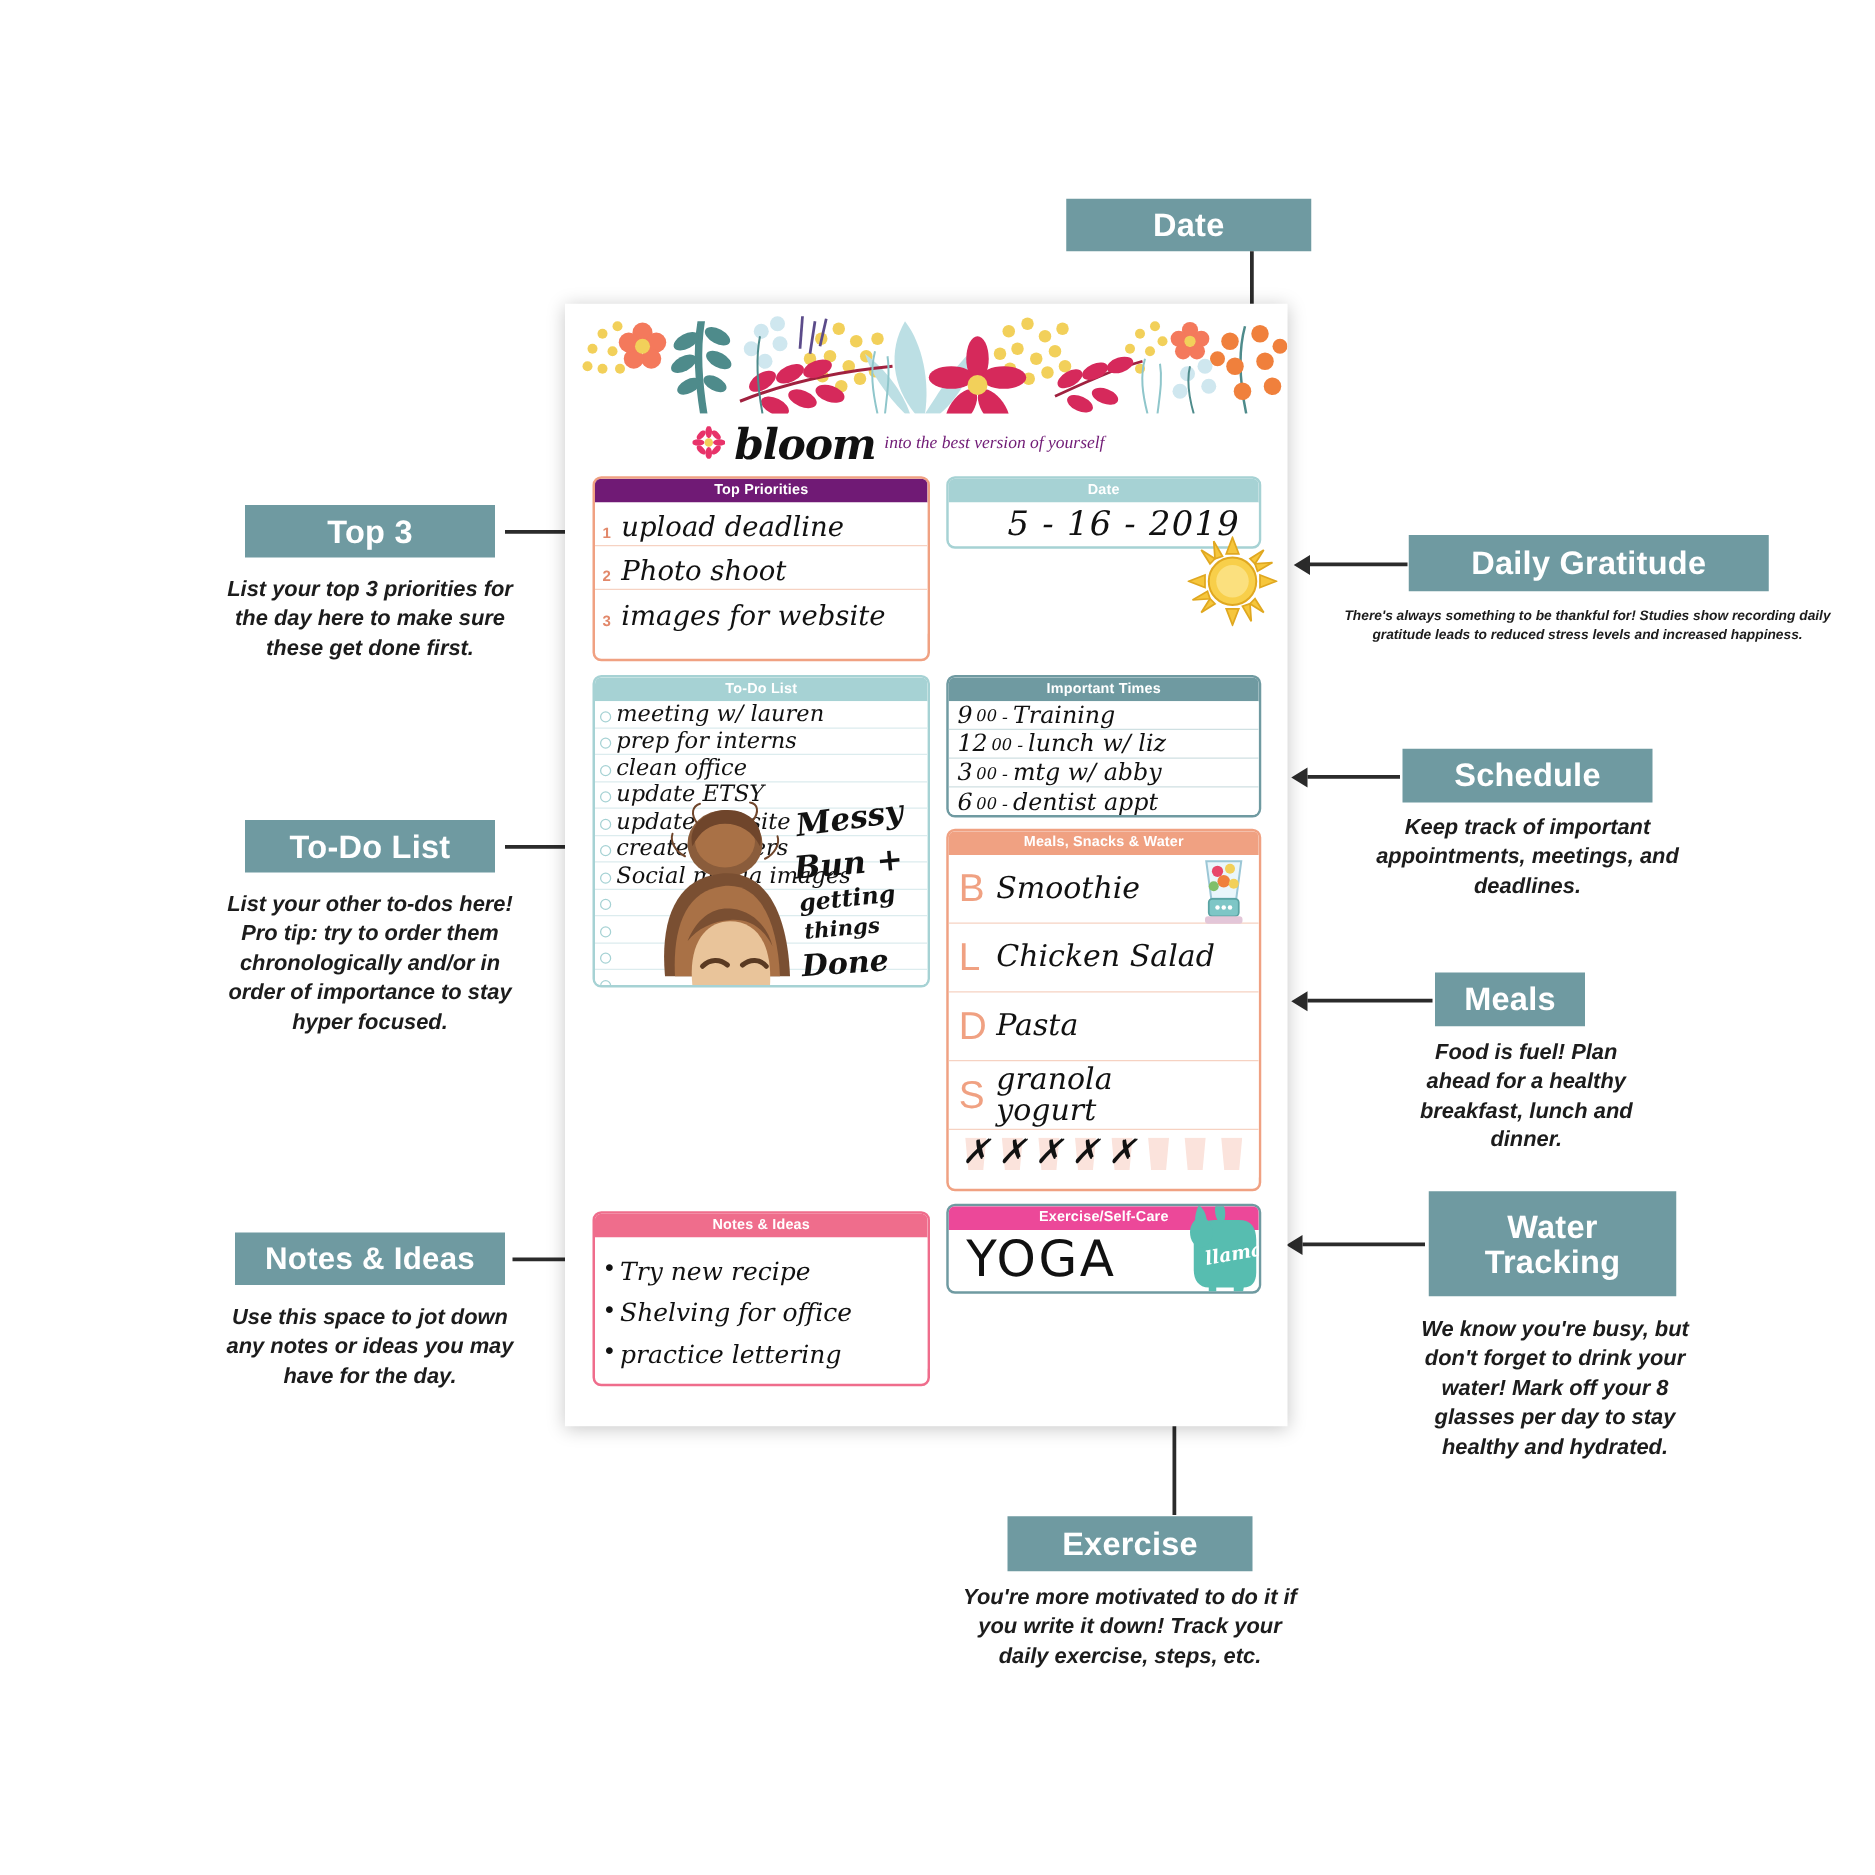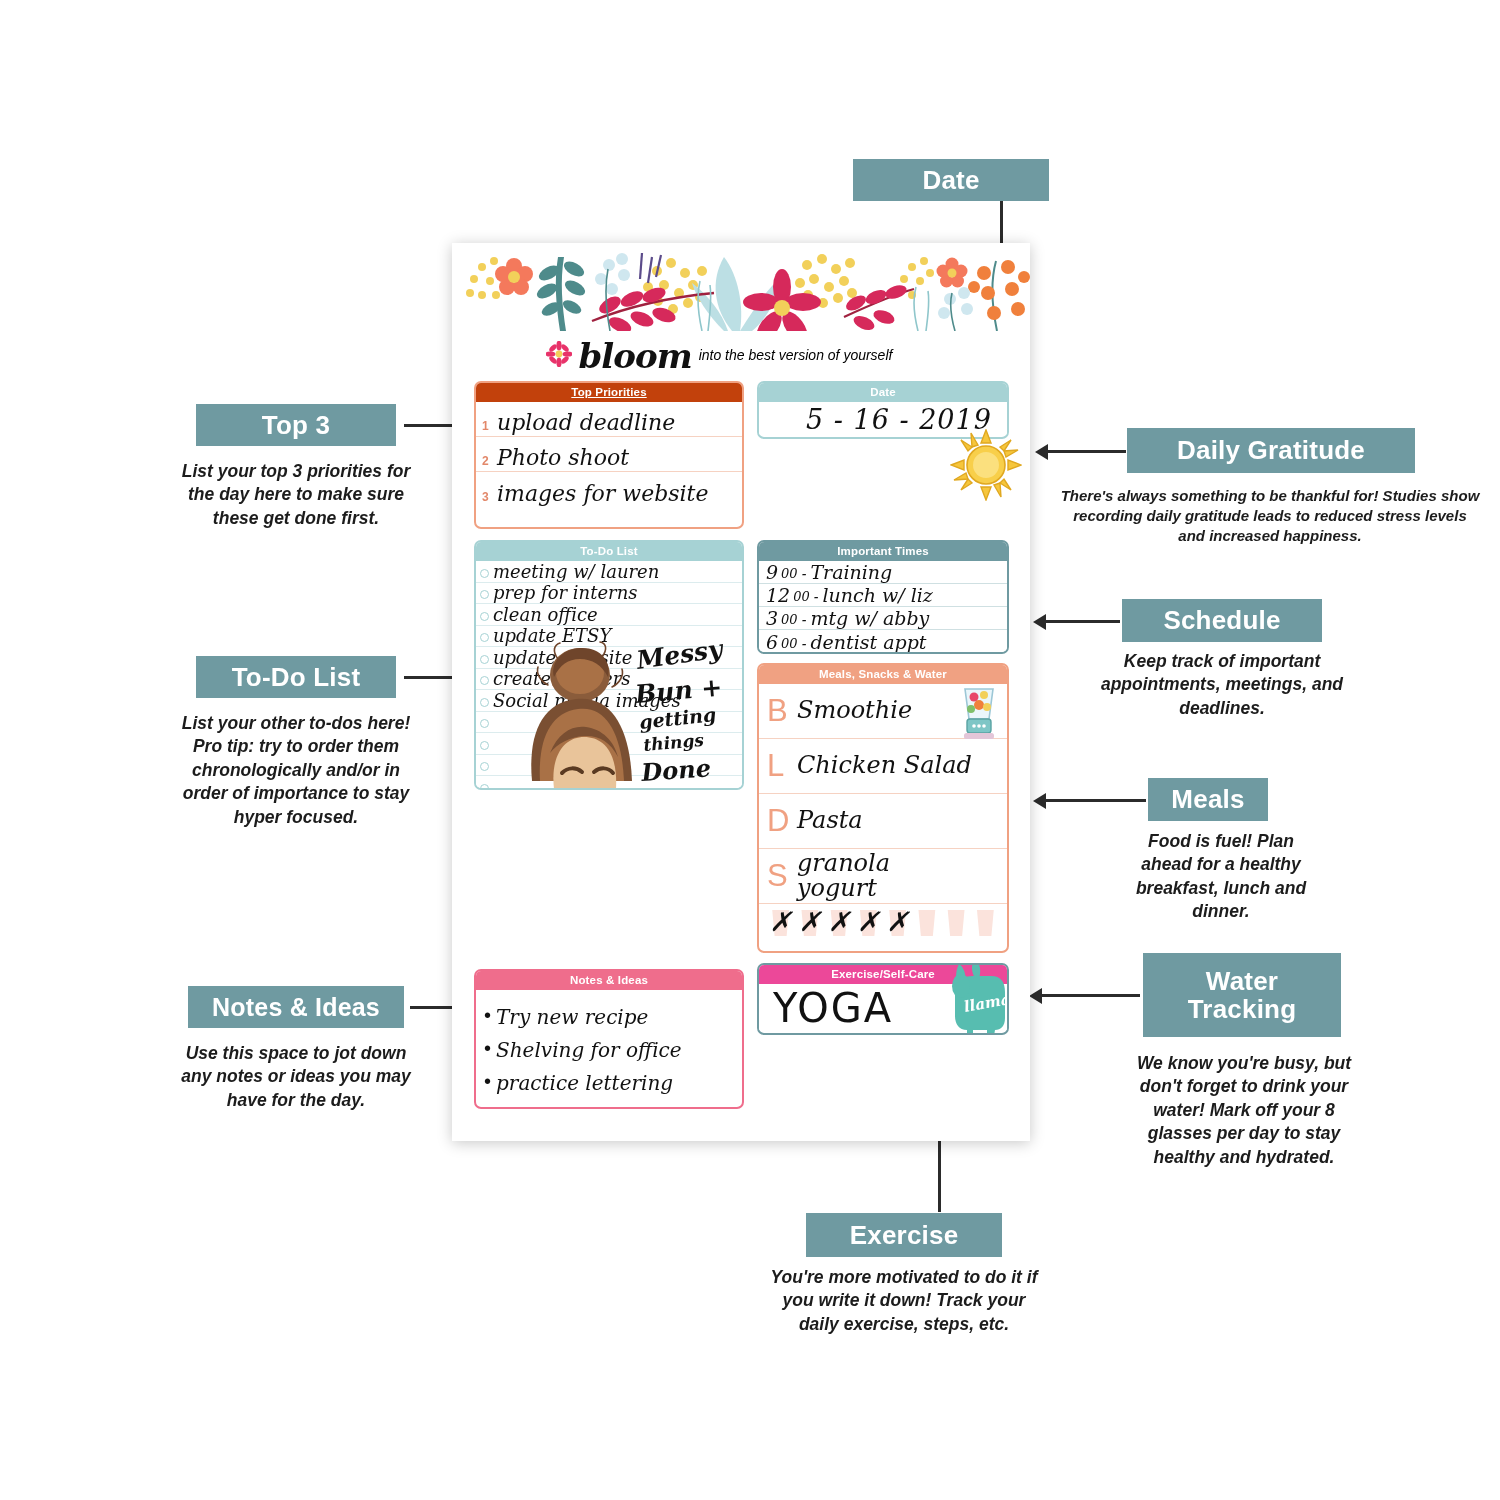--- a/index.html
+++ b/index.html
@@ -54,42 +54,42 @@
   #brand {
     position: absolute; left: 0; top: 92px; width: 534px; height: 42px;
     display: flex; align-items: center; justify-content: center; gap: 7px;
   }
   .brand-word {
     font-family: "DejaVu Serif", serif;
     font-size: 34px; font-weight: bold; font-style: italic;
     color: #111; letter-spacing: -1px;
   }
   .brand-tag {
-    font-family: Liberation Sans, sans-serif;
-    font-size: 14px; font-style: italic; color: #000000;
+    font-family: Liberation Serif, serif;
+    font-size: 14px; font-style: italic; color: #701a75;
     padding-bottom: 3px;
   }
 
   
   .sec { position: absolute; border-radius: 7px; overflow: hidden; background: #fff; }
   .sec-hd {
     color: #fff; font-size: 11.5px; font-weight: bold;
     text-align: center; padding: 3px 0 4px; letter-spacing: .15px;
   }
   .sec-body { position: relative; background: #fff; }
 
   
   .hw {
     font-family: "DejaVu Serif", serif;
     font-style: italic; color: #111;
   }
 
   
   #sec-top { left: 22px; top: 138px; width: 270px; height: 148px; border: 2px solid #f0a182; }
-  #sec-top .sec-hd { background: #c2410c; text-decoration: underline; }
+  #sec-top .sec-hd { background: #701a75; }
   .prio-row { display: flex; align-items: flex-end; height: 35px; border-bottom: 1.5px solid #f6d2c2; padding: 0 6px; }
   .prio-num { color: #e2886a; font-size: 12px; font-weight: bold; width: 15px; padding-bottom: 3px; }
   .prio-txt { font-size: 22px; line-height: 1; padding-bottom: 2px; }
 
   
   #sec-todo { left: 22px; top: 297px; width: 270px; height: 250px; border: 2px solid #a6d2d4; }
   #sec-todo .sec-hd { background: #a6d2d4; }
   .todo-row { display: flex; align-items: flex-end; height: 21.5px; border-bottom: 1.3px solid #dcecee; padding: 0 4px; }
   .todo-dot { width: 9px; height: 9px; border: 1.3px solid #a6d2d4; border-radius: 50%; margin-bottom: 4px; flex: none; }
   .todo-txt { font-size: 18px; line-height: 1; padding-bottom: 1px; margin-left: 4px; white-space: nowrap; }
@@ -163,21 +163,21 @@
 <div class="desc" style="left:176px; top:712px; width:240px; font-size:17.5px;">List your other to-dos here! Pro tip: try to order them chronologically and/or in order of importance to stay hyper focused.</div>
 
 <div class="chip" style="left:188px; top:986px; width:216px; height:42px; font-size:25px;">Notes &amp; Ideas</div>
 <div class="line" style="left:410px; top:1006px; width:48px; height:2.6px;"></div>
 <div class="arrowhead ah-right" style="left:456px; top:1000px;"></div>
 <div class="desc" style="left:170px; top:1042px; width:252px; font-size:17.5px;">Use this space to jot down any notes or ideas you may have for the day.</div>
 
 <div class="chip" style="left:1127px; top:428px; width:288px; height:45px; font-size:26px;">Daily Gratitude</div>
 <div class="line" style="left:1048px; top:450px; width:78px; height:2.6px;"></div>
 <div class="arrowhead ah-left" style="left:1035px; top:444px;"></div>
-<div class="desc" style="left:1060px; top:486px; width:420px; font-size:15px;">There's always something to be thankful for! Studies show recording daily gratitude leads to reduced stress levels and increased happiness.</div>
+<div class="desc" style="left:1060px; top:486px; width:420px; font-size:11px;">There's always something to be thankful for! Studies show recording daily gratitude leads to reduced stress levels and increased happiness.</div>
 
 <div class="chip" style="left:1122px; top:599px; width:200px; height:43px; font-size:26px;">Schedule</div>
 <div class="line" style="left:1046px; top:620px; width:74px; height:2.6px;"></div>
 <div class="arrowhead ah-left" style="left:1033px; top:614px;"></div>
 <div class="desc" style="left:1098px; top:650px; width:248px; font-size:17.5px;">Keep track of important appointments, meetings, and deadlines.</div>
 
 <div class="chip" style="left:1148px; top:778px; width:120px; height:43px; font-size:26px;">Meals</div>
 <div class="line" style="left:1046px; top:799px; width:100px; height:2.6px;"></div>
 <div class="arrowhead ah-left" style="left:1033px; top:793px;"></div>
 <div class="desc" style="left:1126px; top:830px; width:190px; font-size:17.5px;">Food is fuel! Plan ahead for a healthy breakfast, lunch and dinner.</div>

